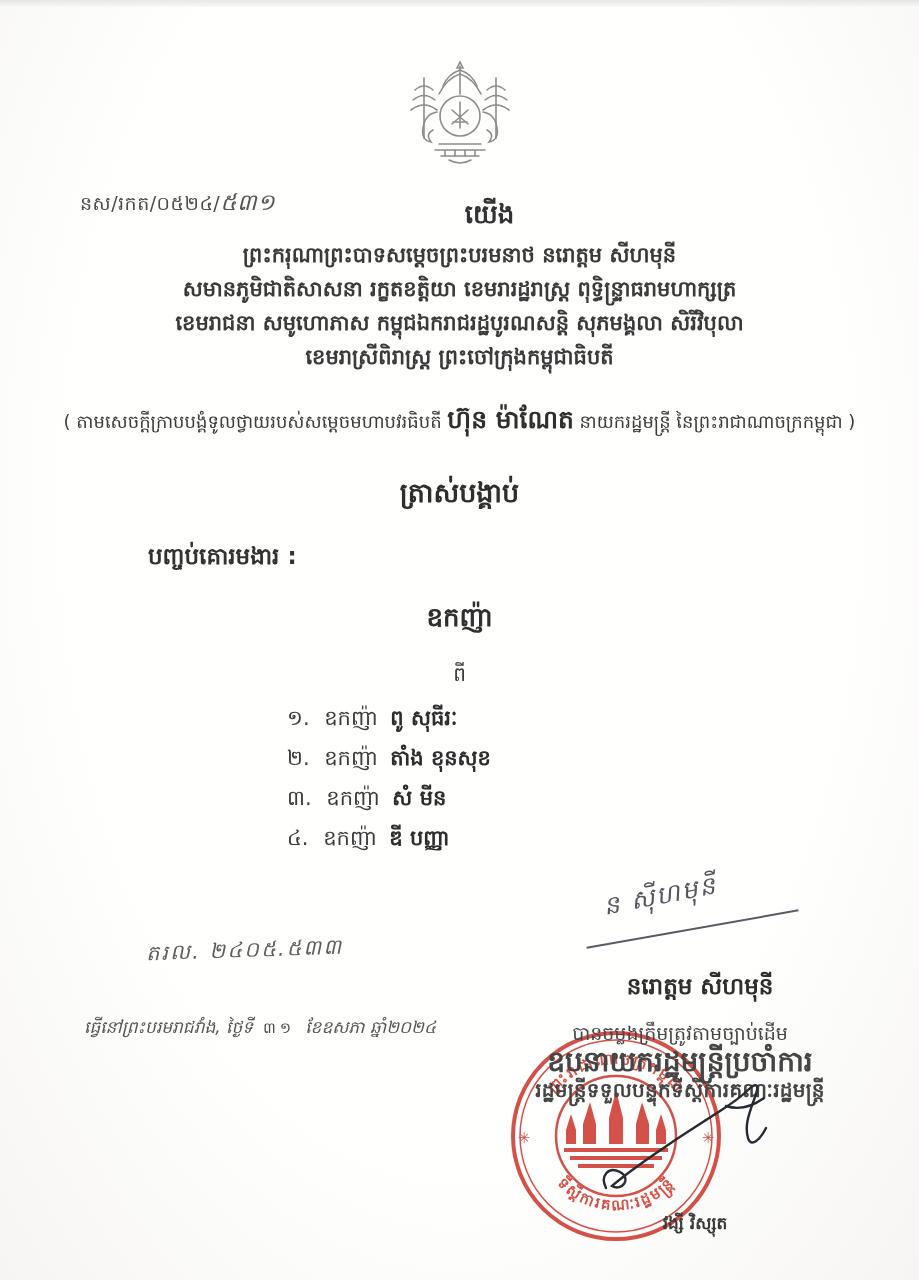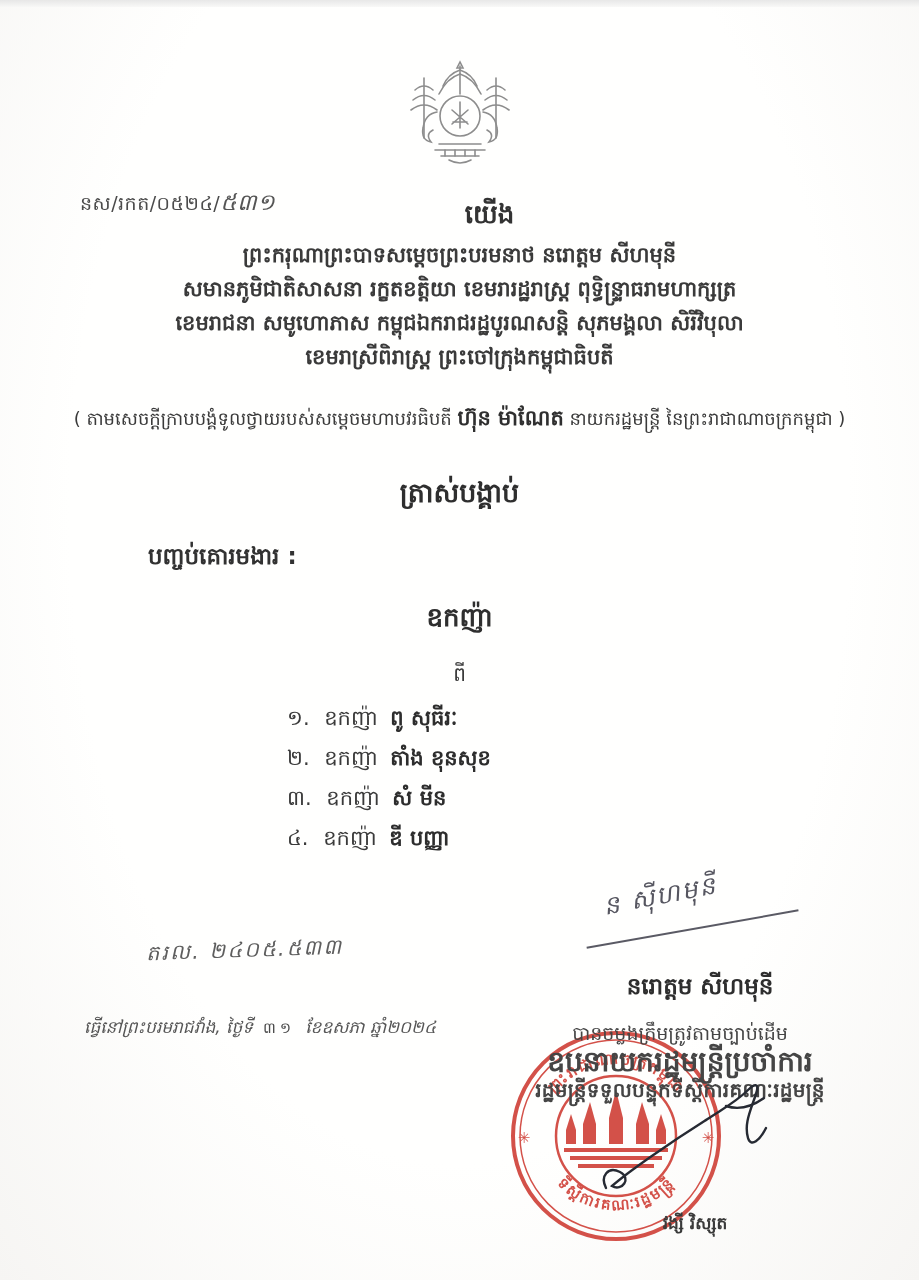--- a/index.html
+++ b/index.html
@@ -16,21 +16,21 @@
   .abs{position:absolute;}
   .center{text-align:center;}
   .khmer{font-family:"DejaVu Sans", sans-serif;}
   .ref{left:80px;top:188px;font-size:19px;color:#4b4b4b;letter-spacing:.5px;}
   .ref .hand{font-style:italic;font-size:23px;color:#555;}
   .doc-title{left:0;width:100%;top:146px;font-size:34px;font-weight:bold;color:#2d2d2d;}
   .we{left:0;width:100%;top:198px;font-size:26px;font-weight:bold;color:#333;margin-left:30px;}
   .royal-titles{left:0;width:100%;top:238px;font-size:21px;font-weight:600;
     color:#3a3a3a;line-height:34px;}
   .proposal{left:30px;width:859px;top:404px;font-size:18px;color:#3a3a3a;}
-  .proposal b{font-size:21px;color:#2f2f2f;}
+  .proposal b{font-size:25px;color:#2f2f2f;}
   .decree-heading{left:0;width:100%;top:476px;font-size:27px;font-weight:bold;color:#2e2e2e;}
   .article-lead{left:148px;top:542px;font-size:23px;font-weight:bold;color:#323232;}
   .oknha-heading{left:0;width:100%;top:601px;font-size:26px;font-weight:bold;color:#2f2f2f;}
   .from-word{left:0;width:100%;top:661px;font-size:20px;color:#3a3a3a;}
   .recipients{left:287px;top:698px;font-size:21px;color:#3a3a3a;}
   .recipients .row{height:40px;line-height:40px;}
   .recipients .name{font-weight:bold;color:#2d2d2d;margin-left:6px;}
   .royal-sig{left:585px;top:862px;width:230px;height:90px;color:#565660;}
   .royal-sig .sig-text{position:absolute;left:18px;top:18px;font-size:25px;font-style:italic;
     transform:rotate(-11deg);letter-spacing:2px;white-space:nowrap;}

